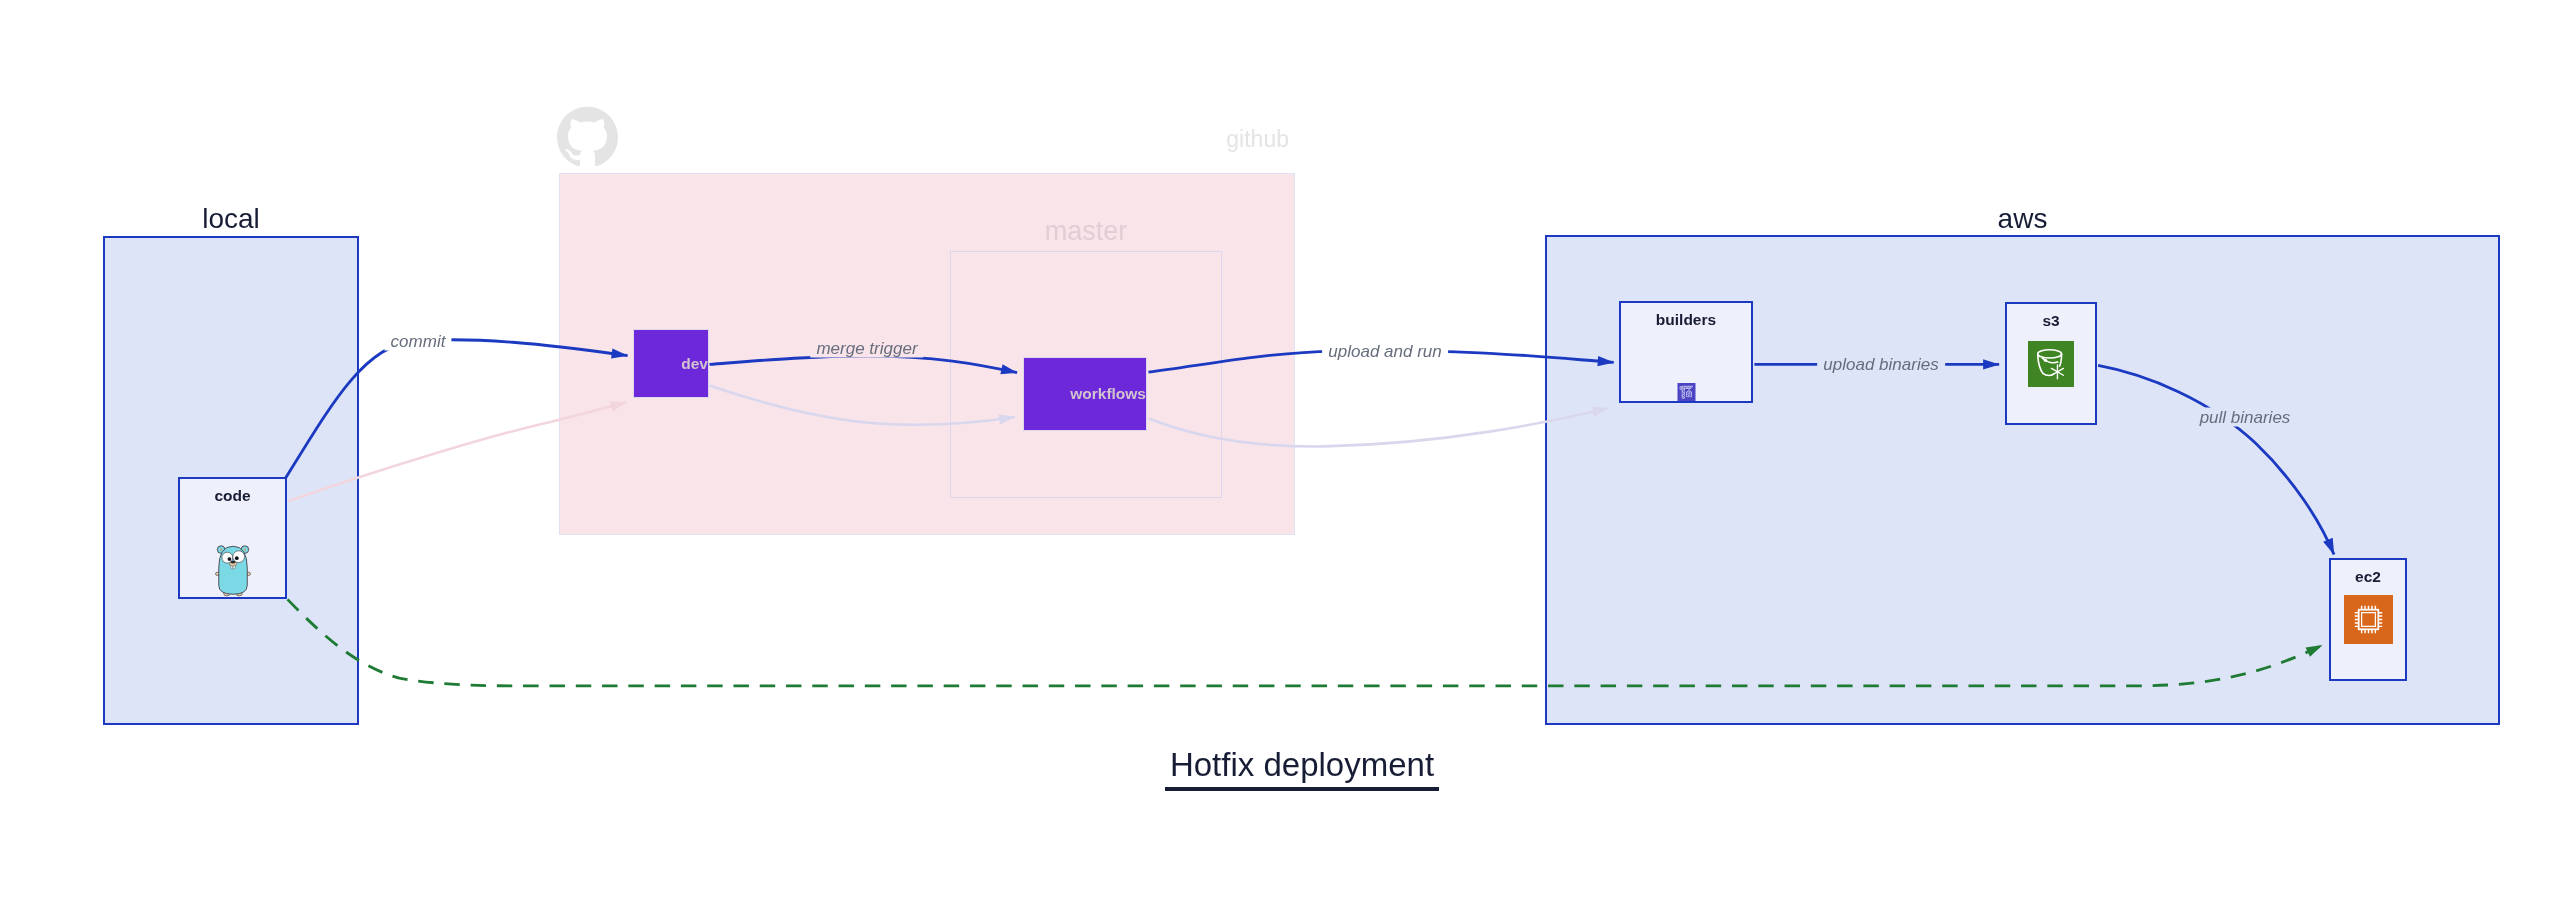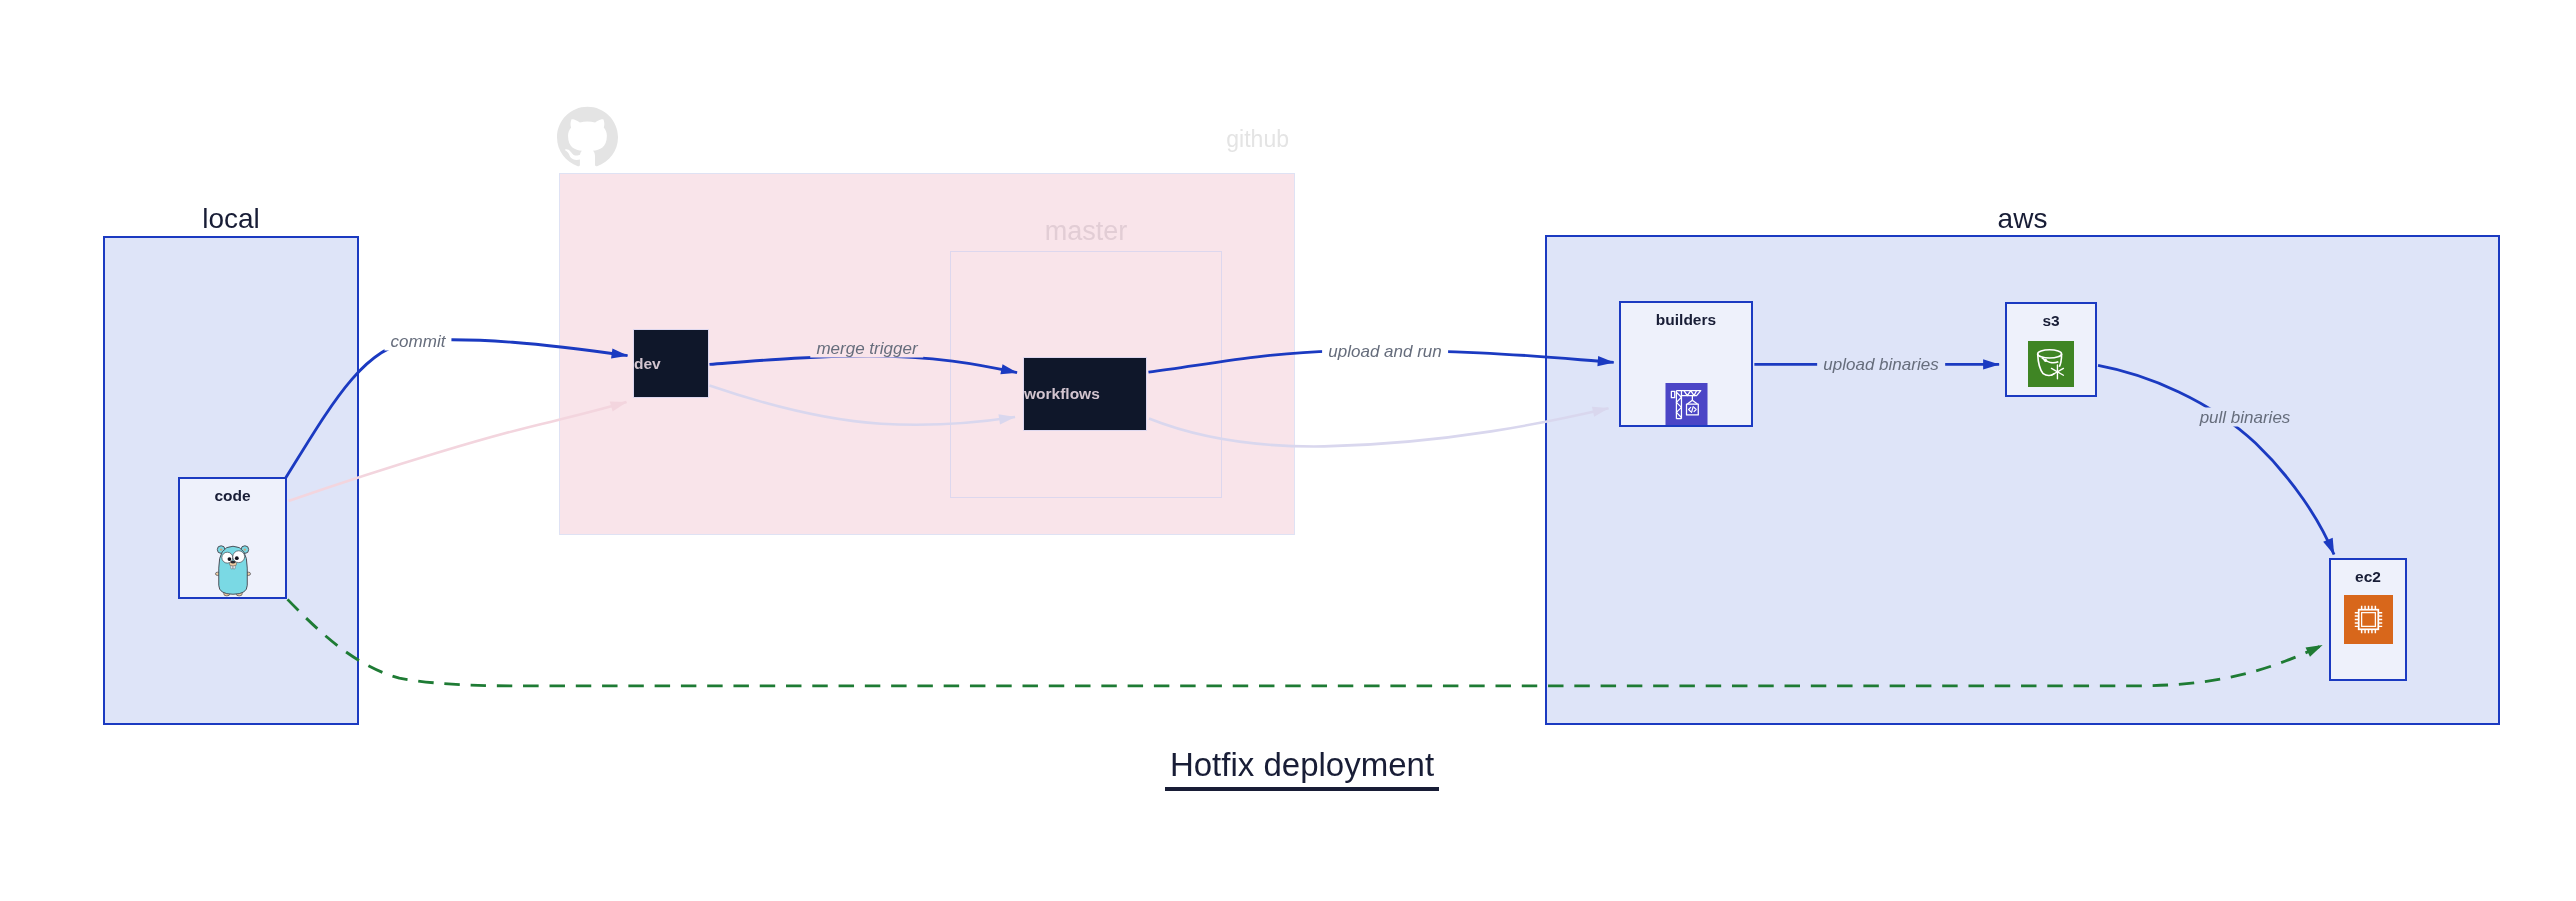--- a/index.html
+++ b/index.html
@@ -14,21 +14,21 @@
   .grp.master{background:transparent;border:1.5px solid var(--faded_border);}
   .grp-label{
     position:absolute;font-size:28px;color:var(--ink);
     text-align:center;white-space:nowrap;line-height:1;
   }
   .grp-label.github-style{color:var(--faded_section_text_gray);font-size:23px;text-align:right;}
   .grp-label.master-style{color:var(--faded_section_text_pink);font-size:27px;}
   
   .fnode{
     position:absolute;box-sizing:border-box;border:1.5px solid var(--faded_border);
-    background:#0f172a;display:flex;align-items:center;justify-content:flex-start;
+    background:#6d28d9;display:flex;align-items:center;justify-content:flex-end;
     font-size:15.5px;font-weight:bold;color:var(--faded_text);
   }
   
   .node{
     position:absolute;box-sizing:border-box;border:2.6px solid var(--blue_border);
     background:var(--node_fill);display:flex;flex-direction:column;align-items:center;
   }
   .node-label{font-size:15.5px;font-weight:800;color:var(--ink);line-height:1;margin-top:9.3px;}
   .node-icon{display:block;}
   
@@ -141,21 +141,21 @@
       <circle cx="52" cy="28" r="12.5" fill="#ffffff" stroke="#4a4a52" stroke-width="1.5"></circle>
       <circle cx="32.5" cy="33" r="4" fill="#12121c"></circle>
       <circle cx="48" cy="31" r="4" fill="#12121c"></circle>
       <ellipse cx="40" cy="43" rx="7.5" ry="5.5" fill="#efcda2" stroke="#4a4a52" stroke-width="1.2"></ellipse>
       <ellipse cx="40" cy="39.5" rx="4.5" ry="3" fill="#26262e"></ellipse>
       <rect x="35.5" y="47" width="4.2" height="6.5" rx="1" fill="#ffffff" stroke="#4a4a52" stroke-width="1"></rect>
       <rect x="40.3" y="47" width="4.2" height="6.5" rx="1" fill="#ffffff" stroke="#4a4a52" stroke-width="1"></rect>
     </svg>
   </div>
 
-  <div class="node" style="left:1619px;top:301px;width:134px;height:126px;gap:48px;">
+  <div class="node" style="left:1619px;top:301px;width:134px;height:102px;gap:48px;">
     <div class="node-label">builders</div>
     <svg class="node-icon" style="width:61px;height:61px;margin-top:7.2px;" viewBox="0 0 100 100">
       <rect class="bg-codebuild" width="100" height="100"></rect>
       <g stroke="#ffffff" stroke-width="3" fill="none" stroke-linejoin="round">
         <rect x="14" y="20" width="8" height="15"></rect>
         <path d="M26 18 V85 M38 18 V85 M26 85 H38"></path>
         <path d="M26 22 L38 34 L26 46 L38 58 L26 70 L38 82"></path>
         <path d="M26 18 H84 L74 30 H38"></path>
         <path d="M44 18 L52 30 L60 18 L68 30 L74 18"></path>
         <path d="M64 30 V41"></path>
@@ -163,21 +163,21 @@
         <rect x="50" y="50" width="28" height="26"></rect>
       </g>
       <g stroke="#ffffff" stroke-width="2.8" fill="none" stroke-linecap="round" stroke-linejoin="round">
         <path d="M60 58 L55 63 L60 68"></path>
         <path d="M68 58 L73 63 L68 68"></path>
         <path d="M66 56 L62 70"></path>
       </g>
     </svg>
   </div>
 
-  <div class="node" style="left:2005px;top:302px;width:92px;height:95px;">
+  <div class="node" style="left:2005px;top:302px;width:92px;height:123px;">
     <div class="node-label">s3</div>
     <svg class="node-icon" style="width:46px;height:46px;margin-top:12.4px;" viewBox="0 0 100 100">
       <rect class="bg-glacier" width="100" height="100"></rect>
       <g stroke="#ffffff" stroke-width="3.5" fill="none">
         <ellipse cx="47" cy="28" rx="26" ry="9"></ellipse>
         <path d="M21 28 C22 50 27 64 33 71 C41 77 51 76 57 71"></path>
         <path d="M73 28 C73 40 71 50 68 56"></path>
         <path d="M30 36 C40 46 54 50 66 45"></path>
       </g>
       <circle cx="38" cy="42" r="3.5" fill="#ffffff"></circle>

